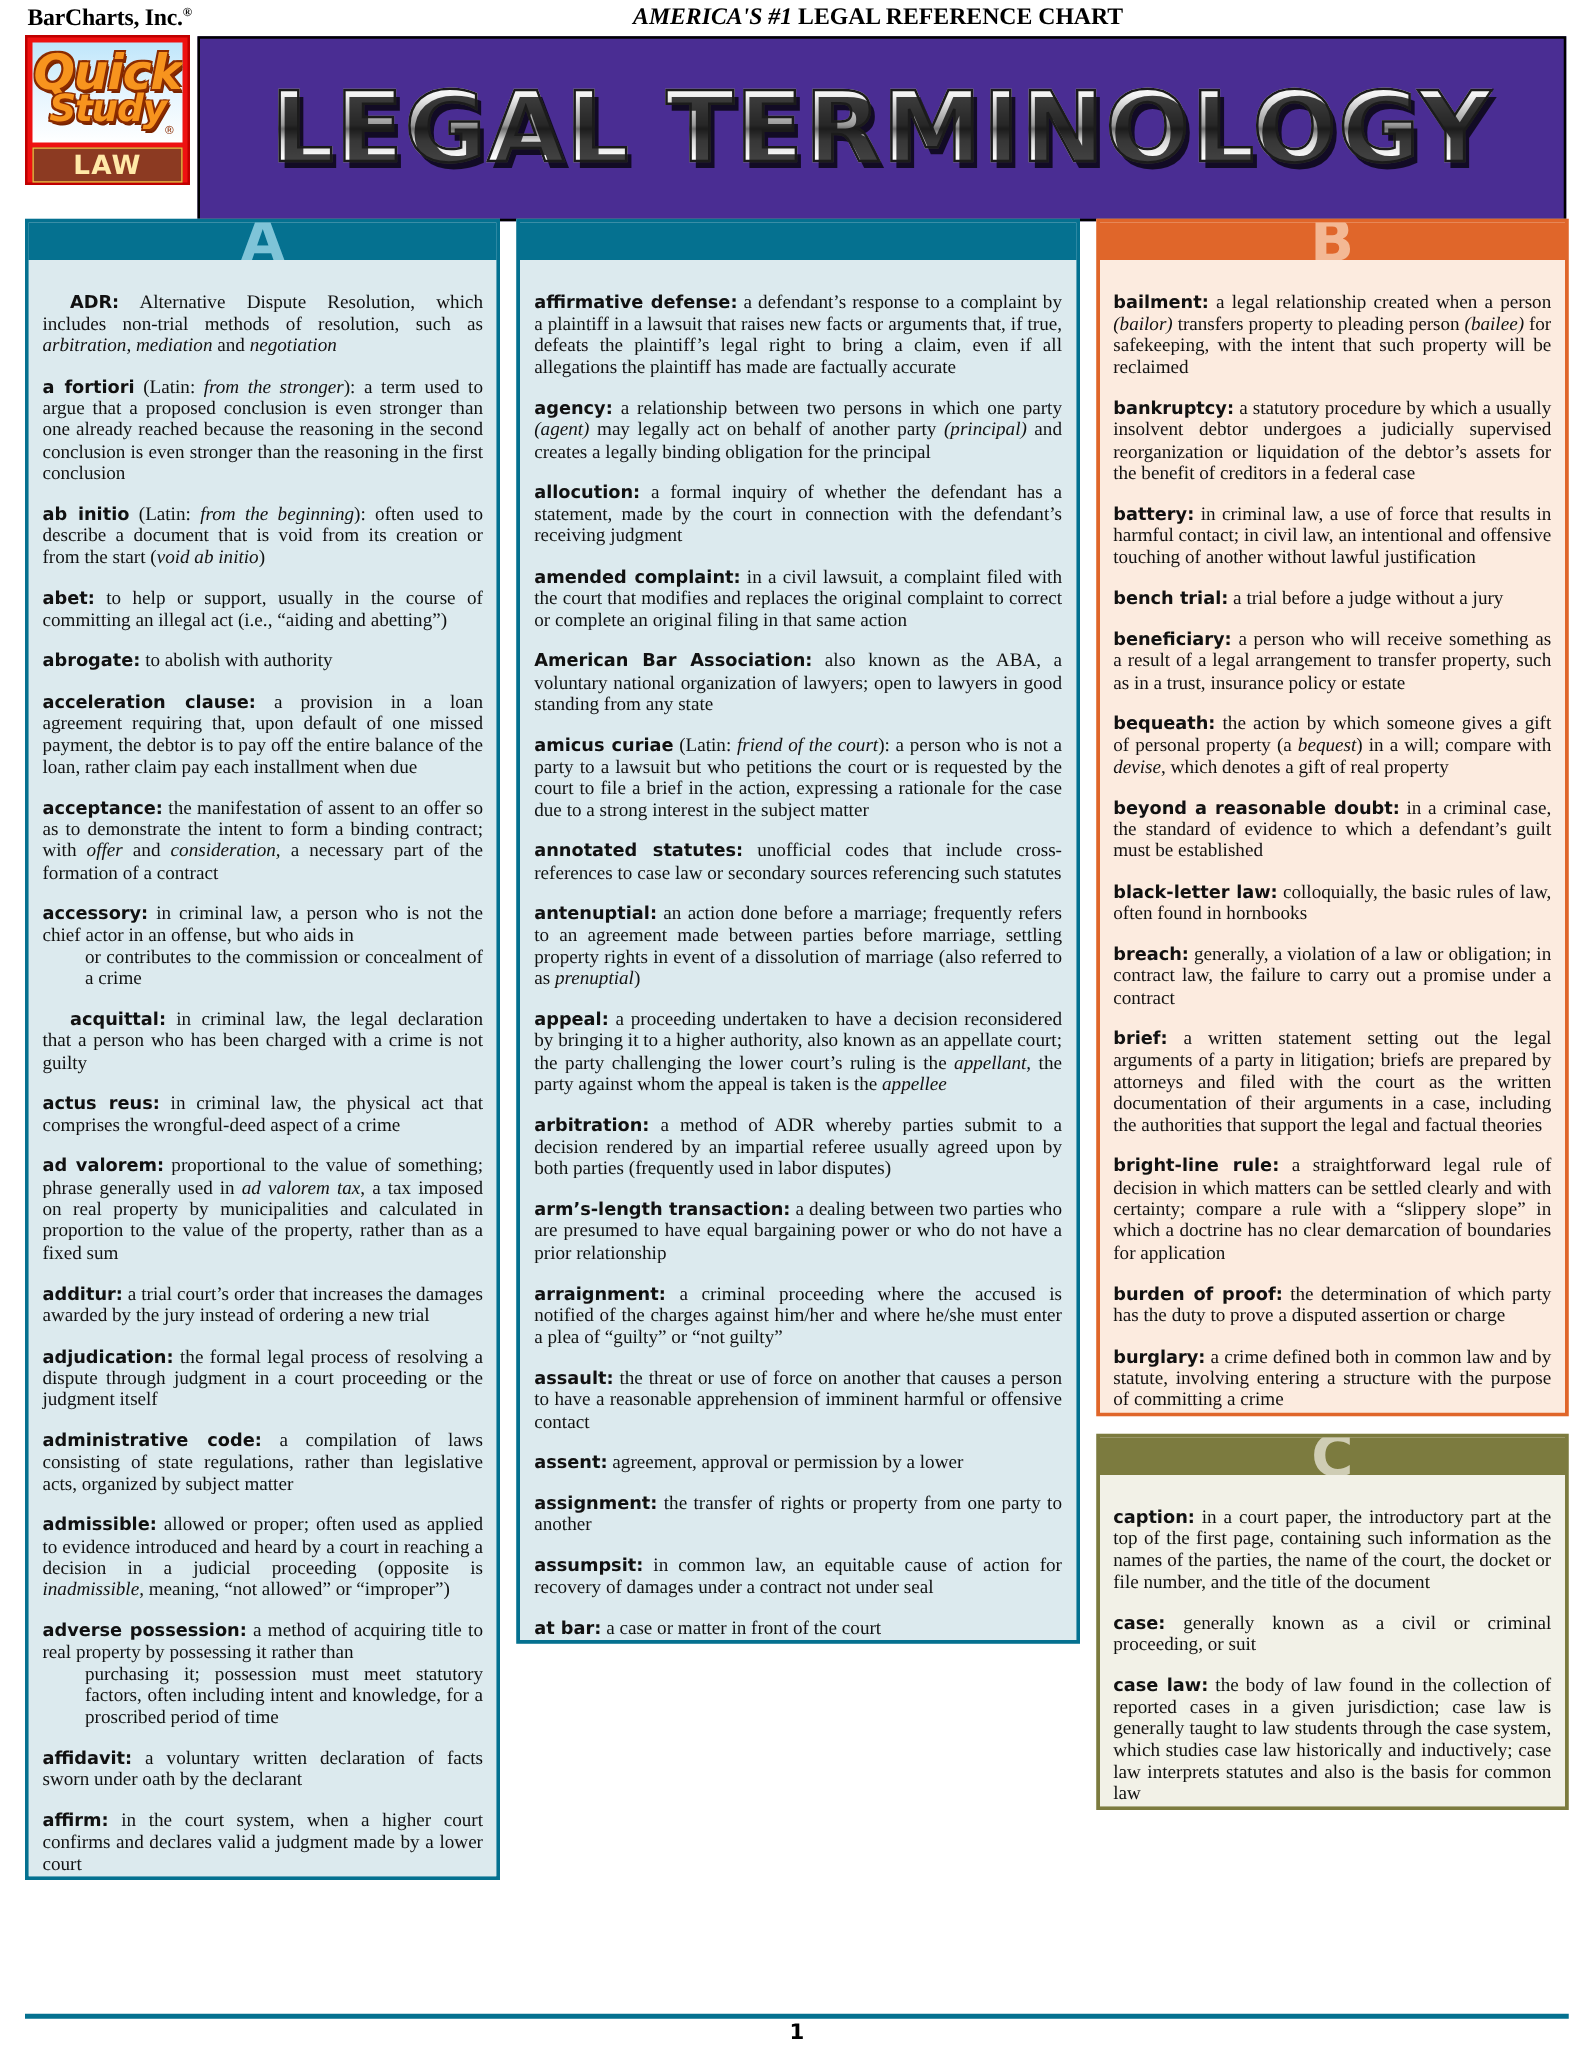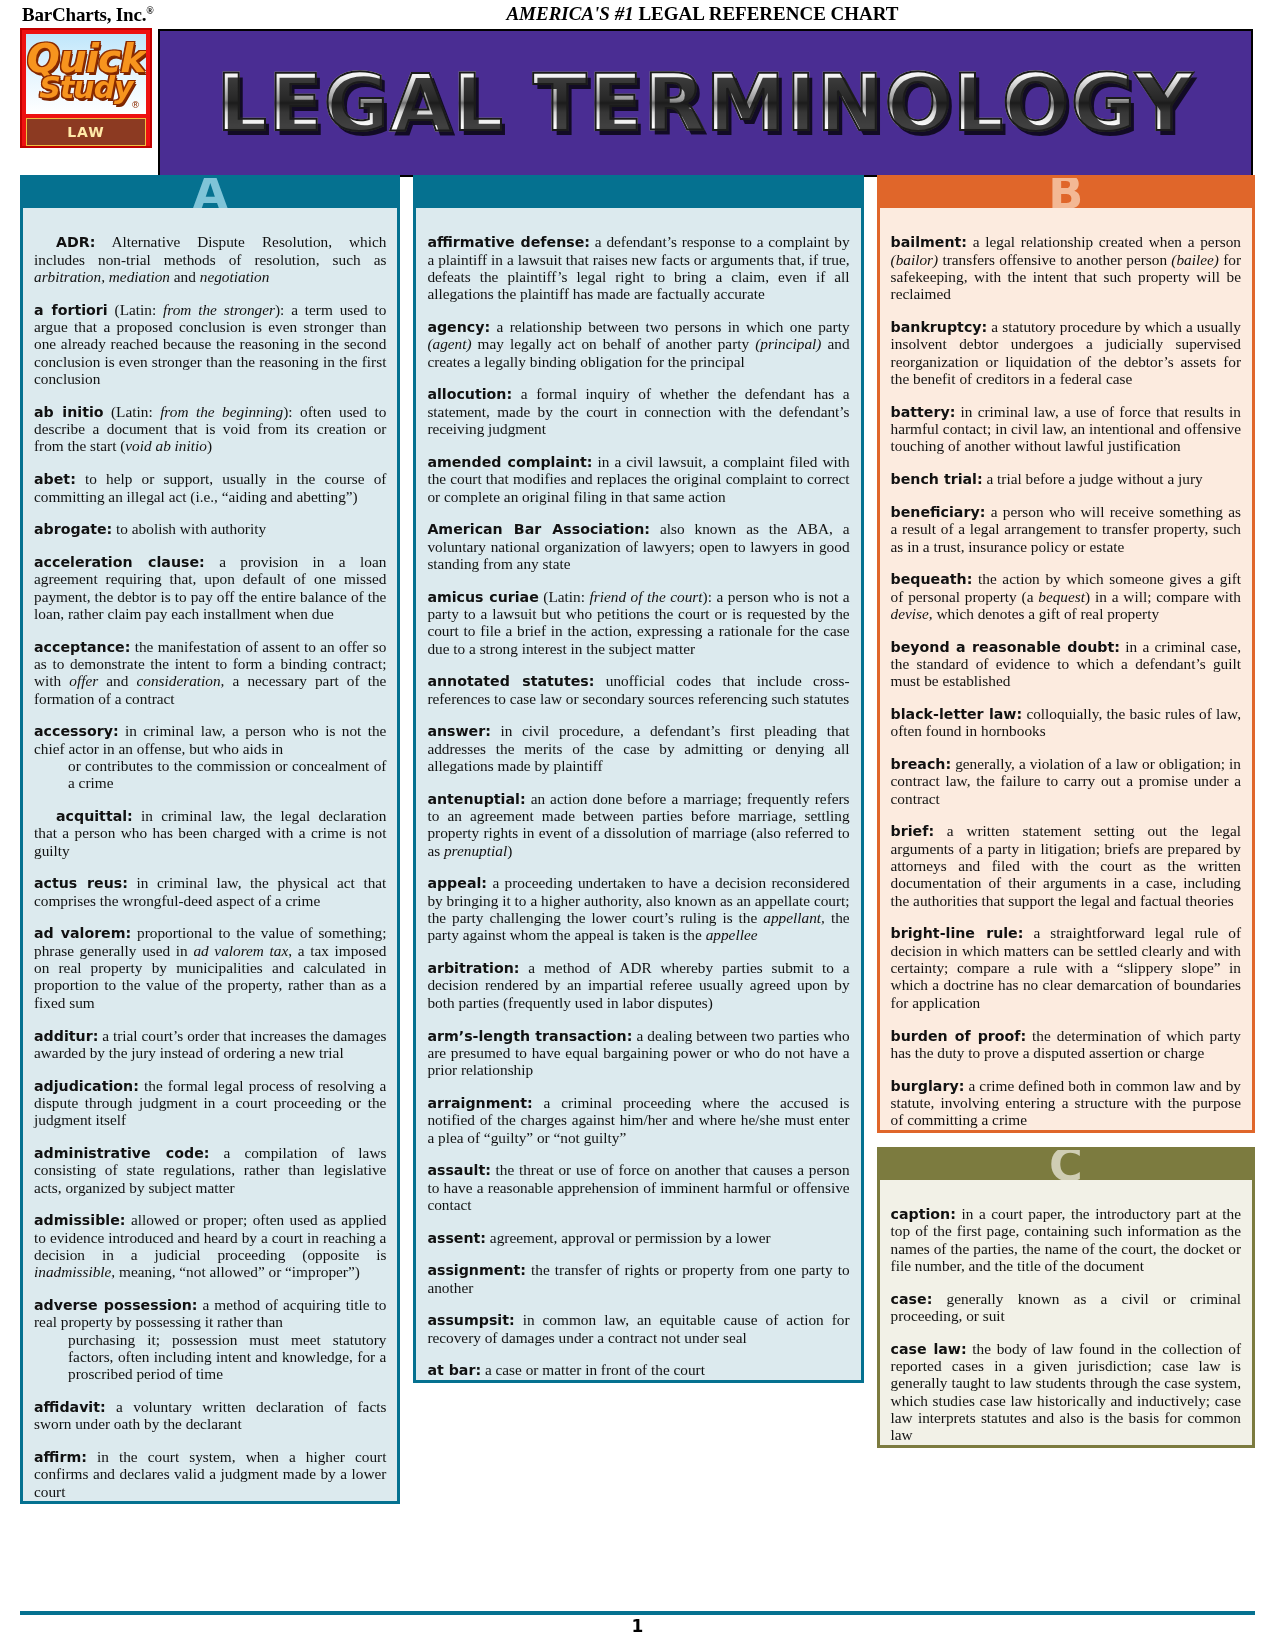--- a/index.html
+++ b/index.html
@@ -95,21 +95,21 @@
     margin-top: 4px;
     background: #8c3a22;
     border: 1px solid #f0c040;
     display: flex;
     align-items: center;
     justify-content: center;
   }
   .logo-law {
     font-family: "DejaVu Sans", sans-serif;
     font-weight: bold;
-    font-size: 14px;
+    font-size: 21px;
     color: #ffe9a8;
     letter-spacing: 1px;
   }
 
   
   .titlebar {
     position: absolute;
     left: 158px;
     right: 22px;
     top: 1px;
@@ -321,41 +321,40 @@
       <div class="panel panel-a">
         <div class="panel-head"></div>
         <div class="panel-body">
           <p class="entry"><span class="term">affirmative defense:</span><span> a defendant’s response to a complaint by a plaintiff in a lawsuit that raises new facts or arguments that, if true, defeats the plaintiff’s legal right to bring a claim, even if all allegations the plaintiff has made are factually accurate</span></p>
           <p class="entry"><span class="term">agency:</span><span> a relationship between two persons in which one party </span><i>(agent)</i><span> may legally act on behalf of another party </span><i>(principal)</i><span> and creates a legally binding obligation for the principal</span></p>
           <p class="entry"><span class="term">allocution:</span><span> a formal inquiry of whether the defendant has a statement, made by the court in connection with the defendant’s receiving judgment</span></p>
           <p class="entry"><span class="term">amended complaint:</span><span> in a civil lawsuit, a complaint filed with the court that modifies and replaces the original complaint to correct or complete an original filing in that same action</span></p>
           <p class="entry"><span class="term">American Bar Association:</span><span> also known as the ABA, a voluntary national organization of lawyers; open to lawyers in good standing from any state</span></p>
           <p class="entry"><span class="term">amicus curiae</span><span> (Latin: </span><i>friend of the court</i><span>): a person who is not a party to a lawsuit but who petitions the court or is requested by the court to file a brief in the action, expressing a rationale for the case due to a strong interest in the subject matter</span></p>
           <p class="entry"><span class="term">annotated statutes:</span><span> unofficial codes that include cross-references to case law or secondary sources referencing such statutes</span></p>
-          <p class="entry"><span class="term">answer:</span><span> in civil procedure, a defendant’s first pleading that addresses the merits of the case by admitting or denying all allegations made by plaintiff</span></p>
           <p class="entry"><span class="term">antenuptial:</span><span> an action done before a marriage; frequently refers to an agreement made between parties before marriage, settling property rights in event of a dissolution of marriage (also referred to as </span><i>prenuptial</i><span>)</span></p>
           <p class="entry"><span class="term">appeal:</span><span> a proceeding undertaken to have a decision reconsidered by bringing it to a higher authority, also known as an appellate court; the party challenging the lower court’s ruling is the </span><i>appellant,</i><span> the party against whom the appeal is taken is the </span><i>appellee</i></p>
           <p class="entry"><span class="term">arbitration:</span><span> a method of ADR whereby parties submit to a decision rendered by an impartial referee usually agreed upon by both parties (frequently used in labor disputes)</span></p>
           <p class="entry"><span class="term">arm’s-length transaction:</span><span> a dealing between two parties who are presumed to have equal bargaining power or who do not have a prior relationship</span></p>
           <p class="entry"><span class="term">arraignment:</span><span> a criminal proceeding where the accused is notified of the charges against him/her and where he/she must enter a plea of “guilty” or “not guilty”</span></p>
           <p class="entry"><span class="term">assault:</span><span> the threat or use of force on another that causes a person to have a reasonable apprehension of imminent harmful or offensive contact</span></p>
           <p class="entry"><span class="term">assent:</span><span> agreement, approval or permission by a lower</span></p>
           <p class="entry"><span class="term">assignment:</span><span> the transfer of rights or property from one party to another</span></p>
           <p class="entry"><span class="term">assumpsit:</span><span> in common law, an equitable cause of action for recovery of damages under a contract not under seal</span></p>
           <p class="entry"><span class="term">at bar:</span><span> a case or matter in front of the court</span></p>
         </div>
       </div>
     </div>
     <div class="col col-right">
       <div class="panel panel-b">
         <div class="panel-head">
           <div class="panel-letter">B</div>
         </div>
         <div class="panel-body">
-          <p class="entry"><span class="term">bailment:</span><span> a legal relationship created when a person </span><i>(bailor)</i><span> transfers offensive to another person </span><i>(bailee)</i><span> for safekeeping, with the intent that such property will be reclaimed</span></p>
+          <p class="entry"><span class="term">bailment:</span><span> a legal relationship created when a person </span><i>(bailor)</i><span> transfers property to pleading person </span><i>(bailee)</i><span> for safekeeping, with the intent that such property will be reclaimed</span></p>
           <p class="entry"><span class="term">bankruptcy:</span><span> a statutory procedure by which a usually insolvent debtor undergoes a judicially supervised reorganization or liquidation of the debtor’s assets for the benefit of creditors in a federal case</span></p>
           <p class="entry"><span class="term">battery:</span><span> in criminal law, a use of force that results in harmful contact; in civil law, an intentional and offensive touching of another without lawful justification</span></p>
           <p class="entry"><span class="term">bench trial:</span><span> a trial before a judge without a jury</span></p>
           <p class="entry"><span class="term">beneficiary:</span><span> a person who will receive something as a result of a legal arrangement to transfer property, such as in a trust, insurance policy or estate</span></p>
           <p class="entry"><span class="term">bequeath:</span><span> the action by which someone gives a gift of personal property (a </span><i>bequest</i><span>) in a will; compare with </span><i>devise</i><span>, which denotes a gift of real property</span></p>
           <p class="entry"><span class="term">beyond a reasonable doubt:</span><span> in a criminal case, the standard of evidence to which a defendant’s guilt must be established</span></p>
           <p class="entry"><span class="term">black-letter law:</span><span> colloquially, the basic rules of law, often found in hornbooks</span></p>
           <p class="entry"><span class="term">breach:</span><span> generally, a violation of a law or obligation; in contract law, the failure to carry out a promise under a contract</span></p>
           <p class="entry"><span class="term">brief:</span><span> a written statement setting out the legal arguments of a party in litigation; briefs are prepared by attorneys and filed with the court as the written documentation of their arguments in a case, including the authorities that support the legal and factual theories</span></p>
           <p class="entry"><span class="term">bright-line rule:</span><span> a straightforward legal rule of decision in which matters can be settled clearly and with certainty; compare a rule with a “slippery slope” in which a doctrine has no clear demarcation of boundaries for application</span></p>

